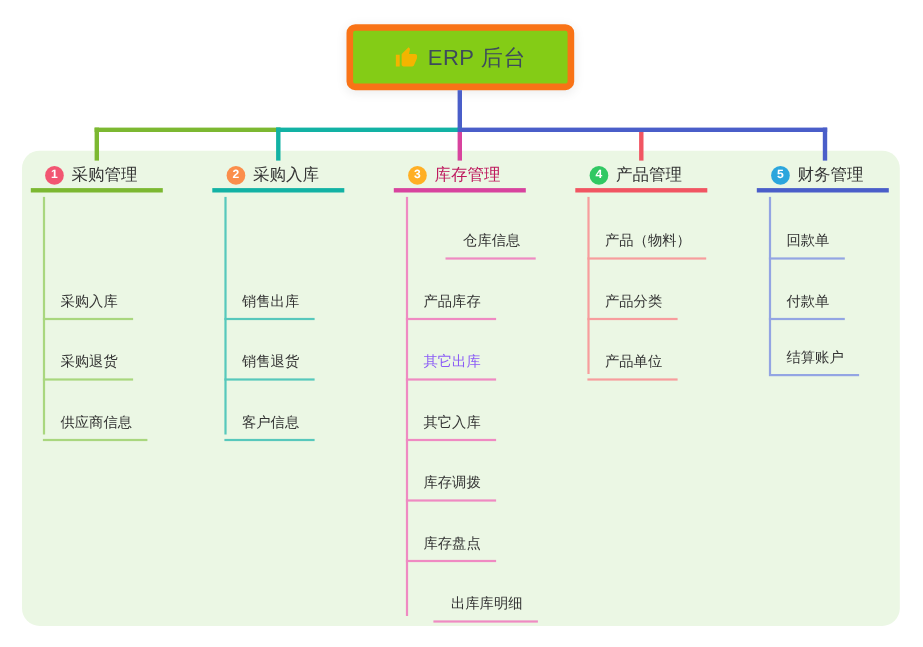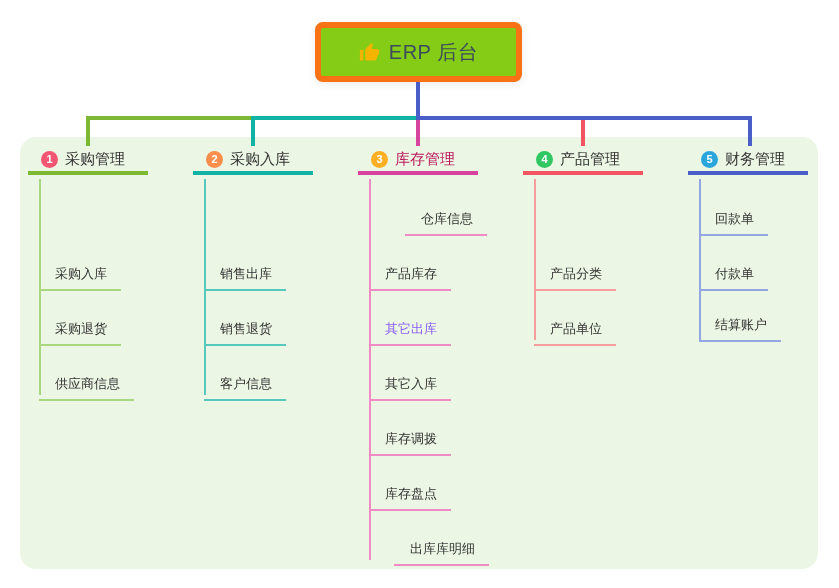--- a/index.html
+++ b/index.html
@@ -120,20 +120,23 @@
     </div>
   <div class="child" style="left: 369px; top: 528px; border-bottom-color: rgb(239, 138, 194); margin-left: 25px;">
       <span style="color: rgb(51, 51, 51);">出库库明细</span>
     </div>
 
   <div class="branch-header" style="left: 523px; border-bottom-color: rgb(241, 85, 98);">
     <span class="badge" style="background: rgb(49, 200, 99);">4</span>
     <span class="branch-label" style="color: rgb(51, 51, 51);">产品管理</span>
   </div>
   <div class="vline" style="left: 534px; top: 179px; height: 161px; background: rgb(247, 157, 157);"></div>
+  <div class="child" style="left: 534px; top: 198px; border-bottom-color: rgb(247, 157, 157);">
+      <span style="color: rgb(51, 51, 51);">产品（物料）</span>
+    </div>
   <div class="child" style="left: 534px; top: 253px; border-bottom-color: rgb(247, 157, 157);">
       <span style="color: rgb(51, 51, 51);">产品分类</span>
     </div>
   <div class="child" style="left: 534px; top: 308px; border-bottom-color: rgb(247, 157, 157);">
       <span style="color: rgb(51, 51, 51);">产品单位</span>
     </div>
 
   <div class="branch-header" style="left: 688px; border-bottom-color: rgb(74, 94, 201);">
     <span class="badge" style="background: rgb(43, 166, 221);">5</span>
     <span class="branch-label" style="color: rgb(51, 51, 51);">财务管理</span>

